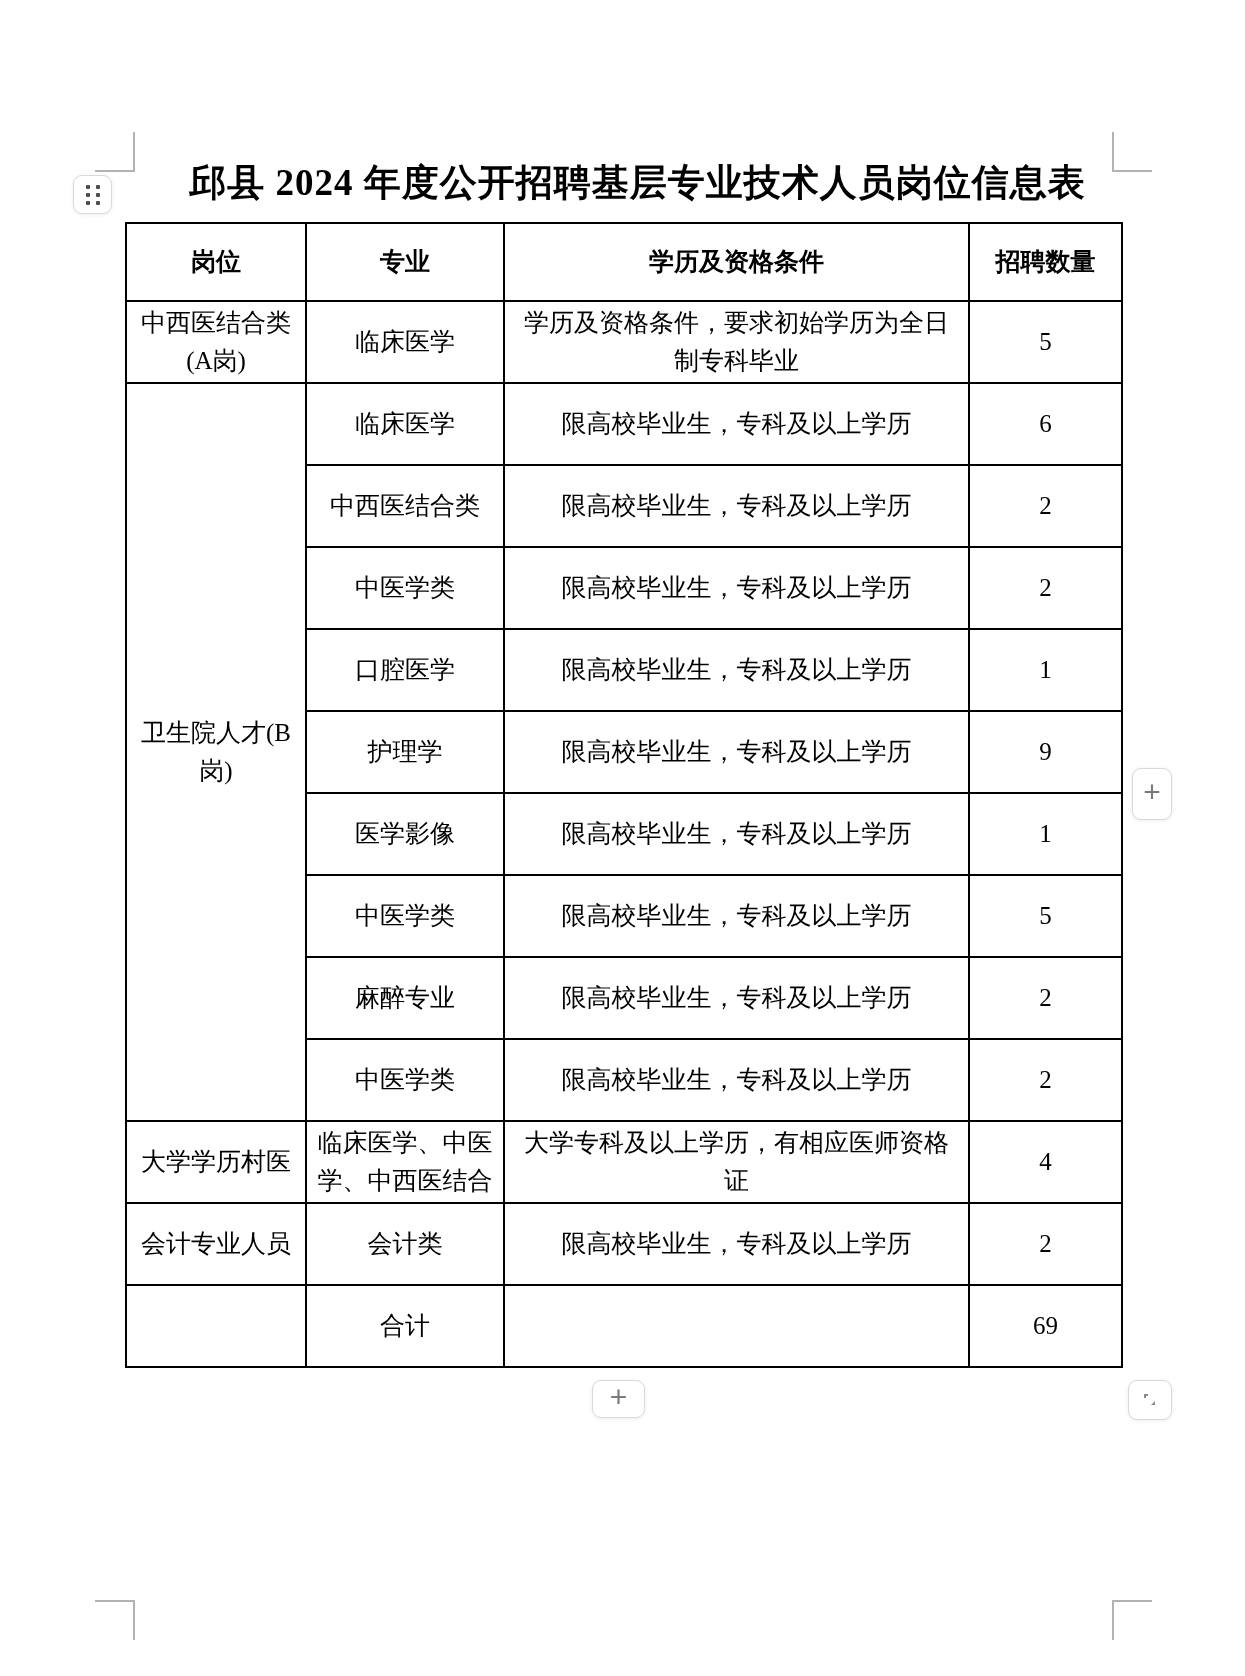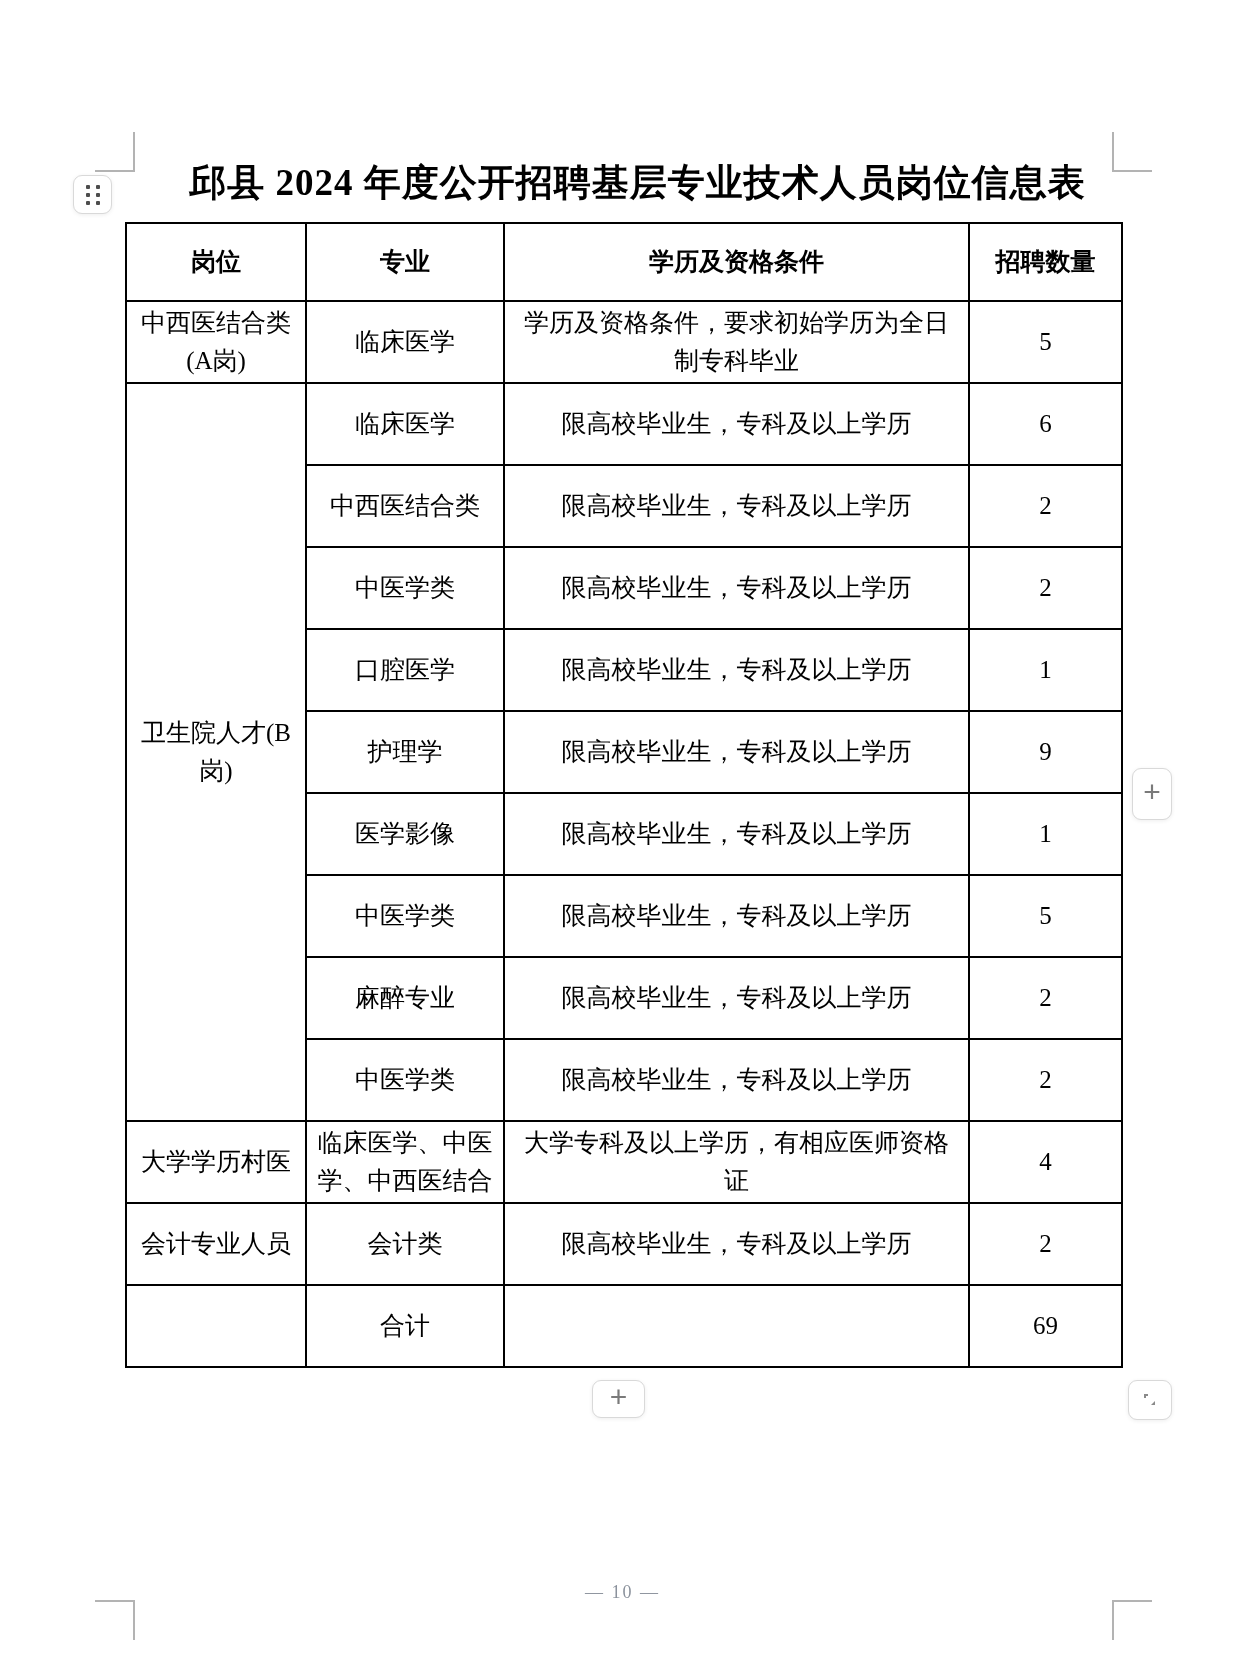--- a/index.html
+++ b/index.html
@@ -185,15 +185,14 @@
     <span class="plus-glyph">+</span>
   </button>
 
   <button class="ui-btn expand-btn">
     <svg width="22" height="22" viewBox="0 0 22 22">
       <path d="M6 9 L6 6 L9 6" fill="none" stroke="#8a8a8a" stroke-width="2"></path>
       <path d="M16 12 L16 16 L12 16 Z" fill="#8a8a8a"></path>
     </svg>
   </button>
 
-  <div class="page-number">— 10 —</div>
 
 </div>
 
 </body></html>

